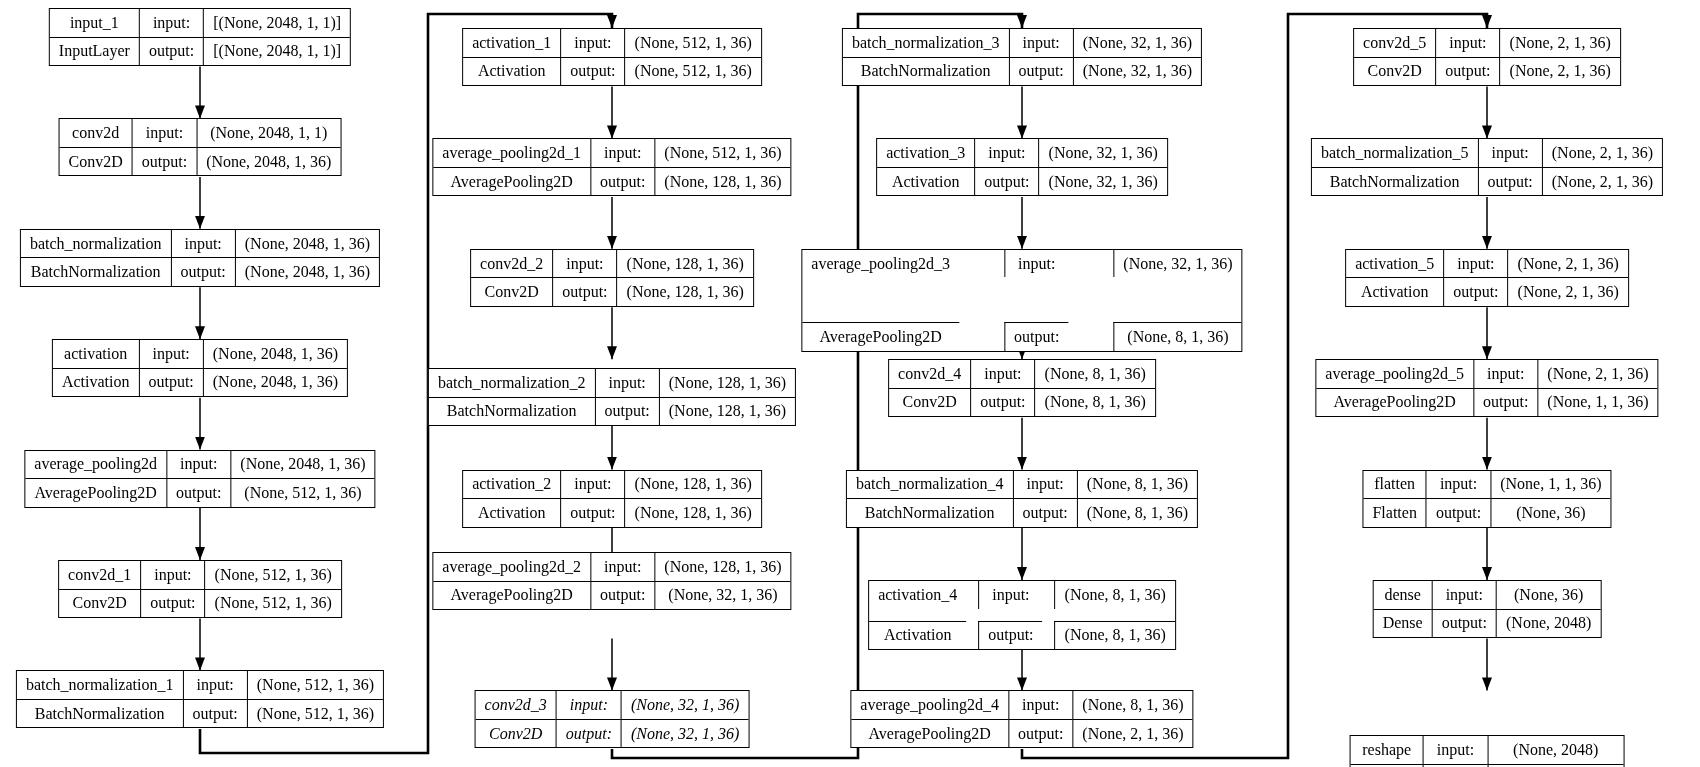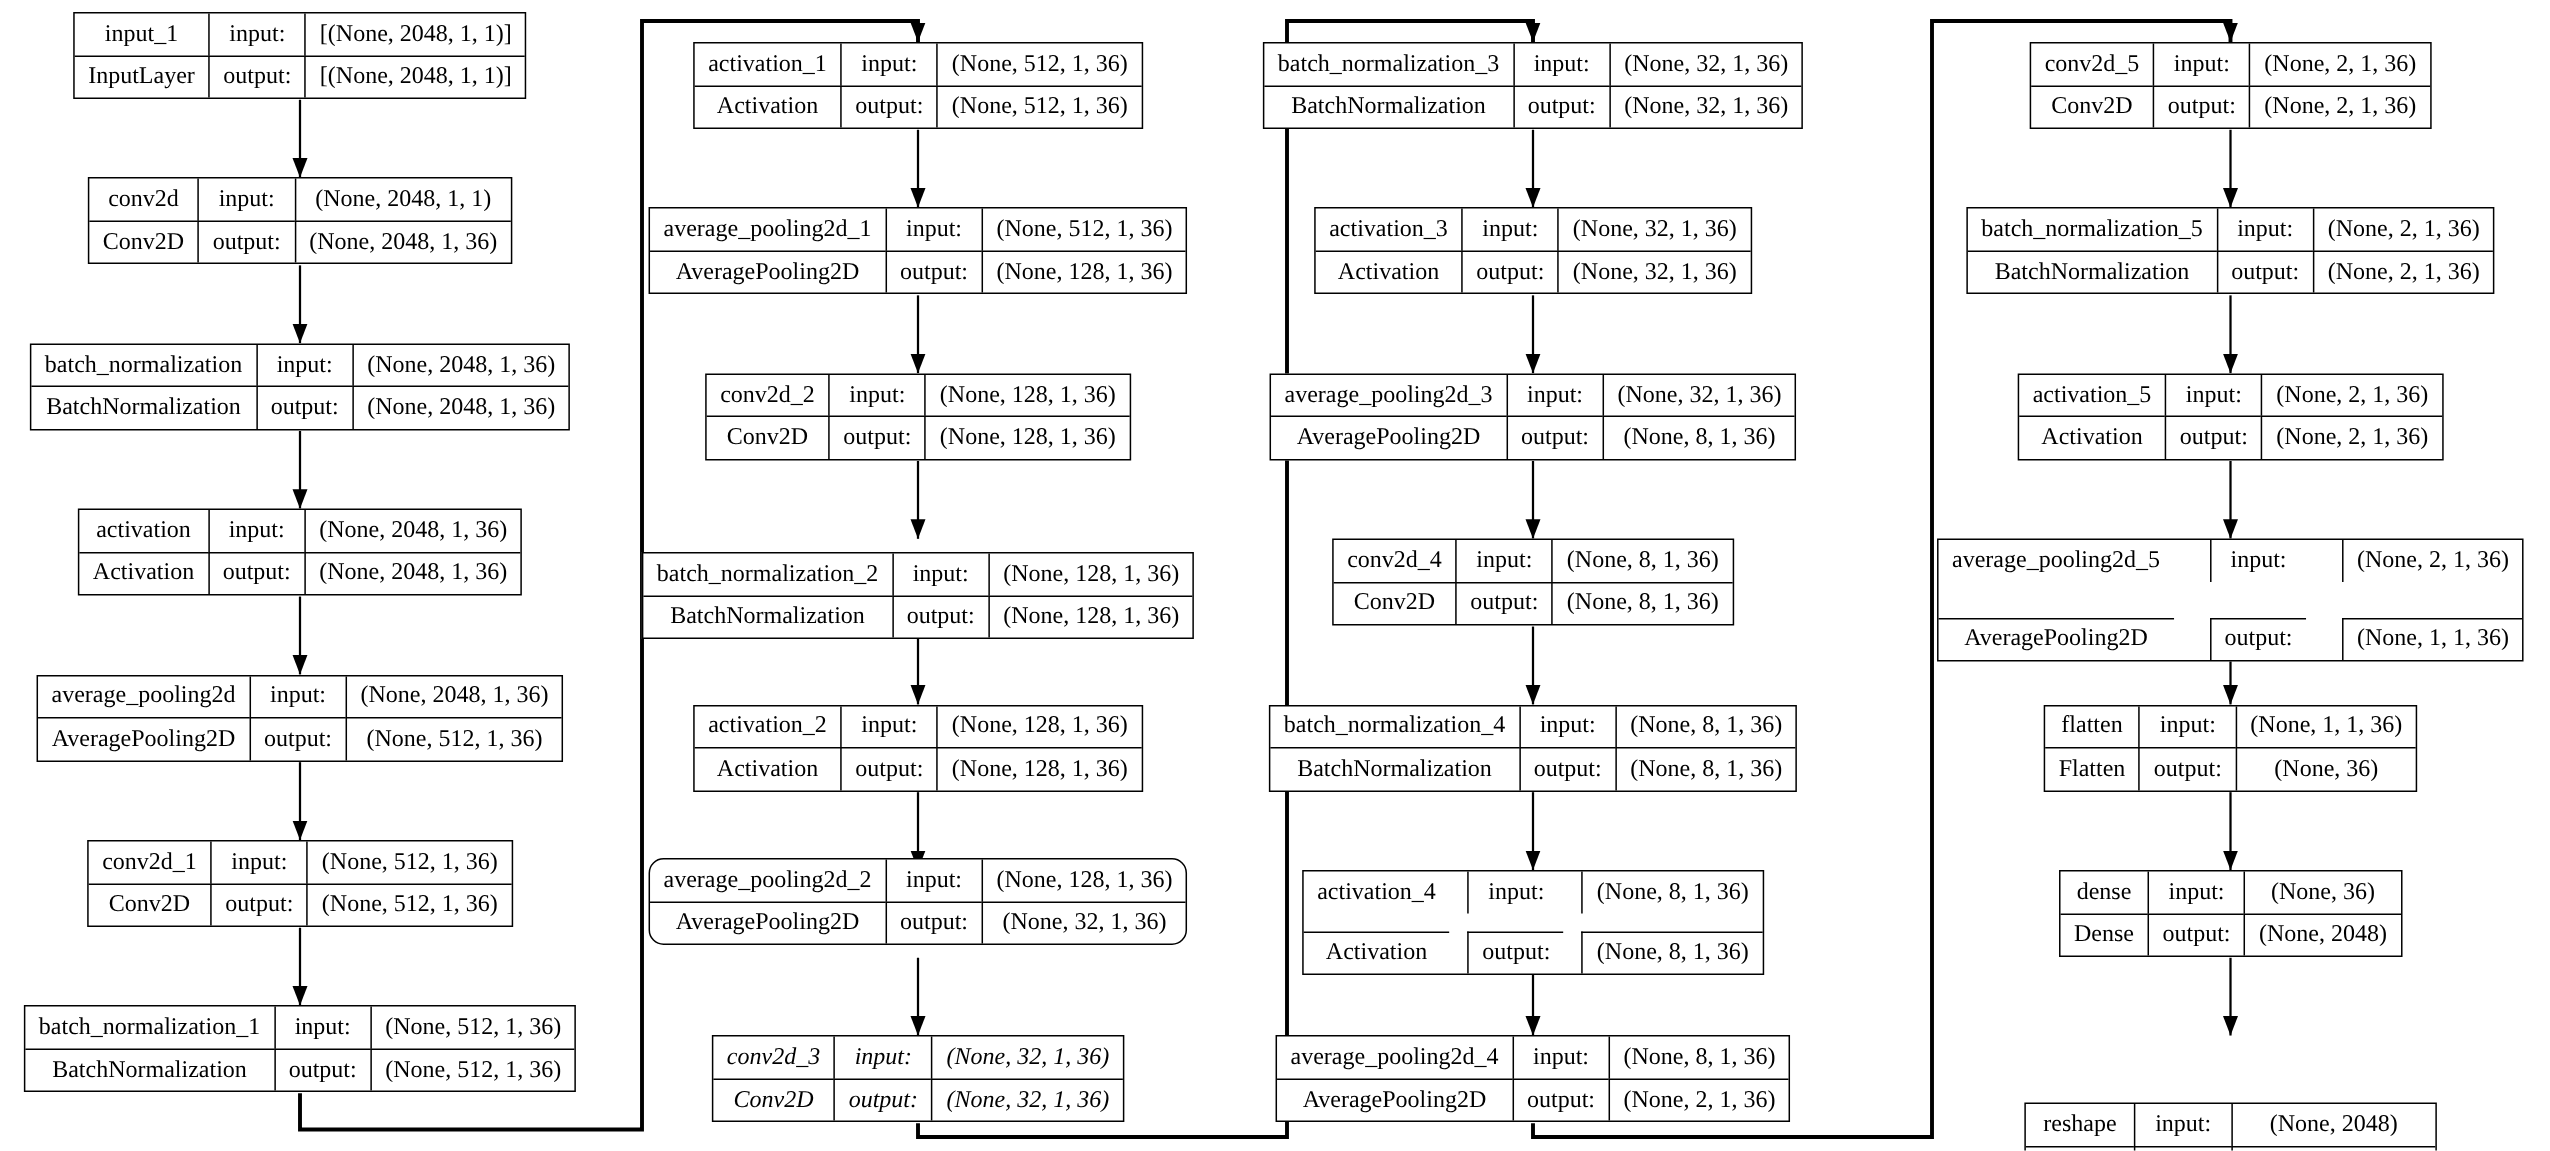--- a/index.html
+++ b/index.html
@@ -146,21 +146,21 @@
     <div class="cell c3 r2">(None, 128, 1, 36)</div>
   </div>
       <div class="node" style="left: 612px; top: 469.6px;">
     <div class="cell c1 r1">activation_2</div>
     <div class="cell c2 r1">input:</div>
     <div class="cell c3 r1">(None, 128, 1, 36)</div>
     <div class="cell c1 r2">Activation</div>
     <div class="cell c2 r2">output:</div>
     <div class="cell c3 r2">(None, 128, 1, 36)</div>
   </div>
-      <div class="node" style="left: 612px; top: 572px; border-radius: 10px;">
+      <div class="node" style="left: 612px; top: 552px;">
     <div class="cell c1 r1">average_pooling2d_2</div>
     <div class="cell c2 r1">input:</div>
     <div class="cell c3 r1">(None, 128, 1, 36)</div>
     <div class="cell c1 r2">AveragePooling2D</div>
     <div class="cell c2 r2">output:</div>
     <div class="cell c3 r2">(None, 32, 1, 36)</div>
   </div>
       <div class="node" style="left: 612px; top: 690.4px; font-style: italic;">
     <div class="cell c1 r1">conv2d_3</div>
     <div class="cell c2 r1">input:</div>
@@ -178,21 +178,21 @@
     <div class="cell c3 r2">(None, 32, 1, 36)</div>
   </div>
       <div class="node" style="left: 1022px; top: 138.4px;">
     <div class="cell c1 r1">activation_3</div>
     <div class="cell c2 r1">input:</div>
     <div class="cell c3 r1">(None, 32, 1, 36)</div>
     <div class="cell c1 r2">Activation</div>
     <div class="cell c2 r2">output:</div>
     <div class="cell c3 r2">(None, 32, 1, 36)</div>
   </div>
-      <div class="node" style="left: 1022px; top: 248.8px;">
+      <div class="node" style="left: 1022px; top: 248.8px; gap: 45px;">
     <div class="cell c1 r1">average_pooling2d_3</div>
     <div class="cell c2 r1">input:</div>
     <div class="cell c3 r1">(None, 32, 1, 36)</div>
     <div class="cell c1 r2">AveragePooling2D</div>
     <div class="cell c2 r2">output:</div>
     <div class="cell c3 r2">(None, 8, 1, 36)</div>
   </div>
       <div class="node" style="left: 1022px; top: 359.2px;">
     <div class="cell c1 r1">conv2d_4</div>
     <div class="cell c2 r1">input:</div>
@@ -242,21 +242,21 @@
     <div class="cell c3 r2">(None, 2, 1, 36)</div>
   </div>
       <div class="node" style="left: 1487px; top: 248.8px;">
     <div class="cell c1 r1">activation_5</div>
     <div class="cell c2 r1">input:</div>
     <div class="cell c3 r1">(None, 2, 1, 36)</div>
     <div class="cell c1 r2">Activation</div>
     <div class="cell c2 r2">output:</div>
     <div class="cell c3 r2">(None, 2, 1, 36)</div>
   </div>
-      <div class="node" style="left: 1487px; top: 359.2px; gap: 24px;">
+      <div class="node" style="left: 1487px; top: 359.2px;">
     <div class="cell c1 r1">average_pooling2d_5</div>
     <div class="cell c2 r1">input:</div>
     <div class="cell c3 r1">(None, 2, 1, 36)</div>
     <div class="cell c1 r2">AveragePooling2D</div>
     <div class="cell c2 r2">output:</div>
     <div class="cell c3 r2">(None, 1, 1, 36)</div>
   </div>
       <div class="node" style="left: 1487px; top: 469.6px;">
     <div class="cell c1 r1">flatten</div>
     <div class="cell c2 r1">input:</div>

